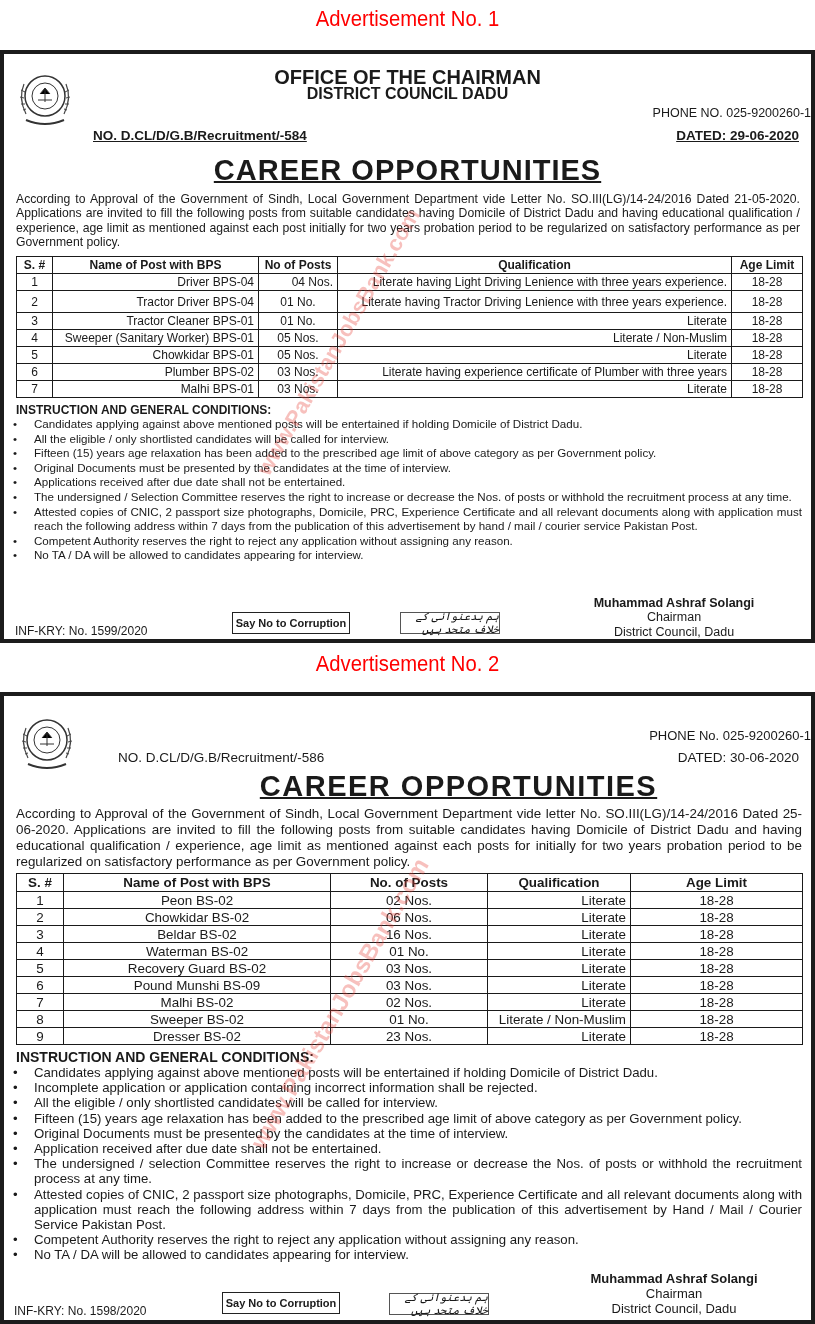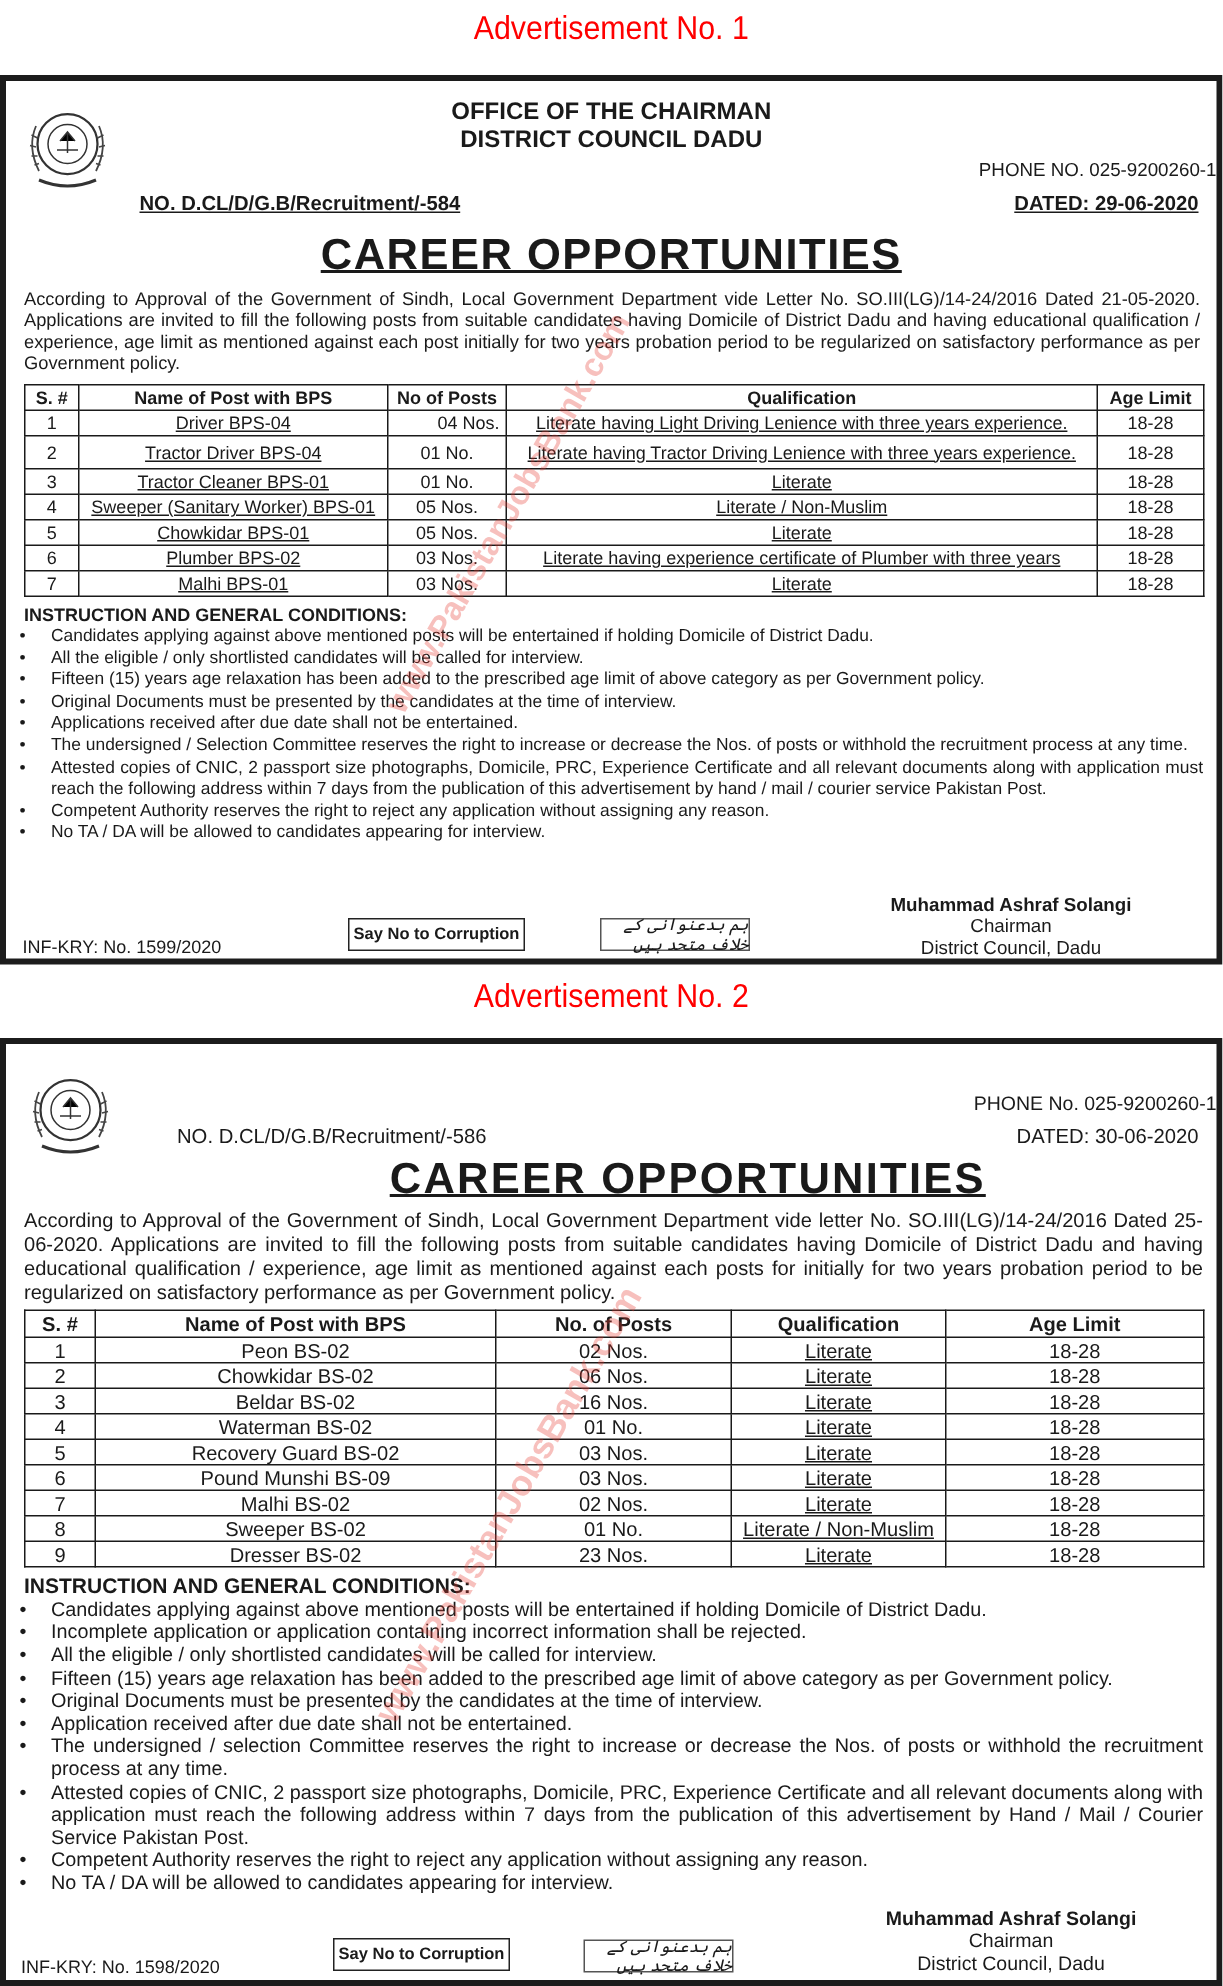--- a/index.html
+++ b/index.html
@@ -30,21 +30,21 @@
   .intro { position: absolute; text-align: justify; line-height: 1.18; }
 
   table.posts {
     position: absolute; border-collapse: collapse; table-layout: fixed;
   }
   table.posts th, table.posts td {
     border: 1.5px solid #1a1a1a; padding: 0 4px; white-space: nowrap; overflow: hidden;
   }
   table.posts th { font-weight: bold; text-align: center; }
   .c { text-align: center; }
-  .l { text-align: center; text-decoration: underline; }
+  .l { text-align: right; }
   .r { text-align: right; }
 
   .cond-title { position: absolute; font-weight: bold; }
   ul.conds { position: absolute; list-style: none; }
   ul.conds li { position: relative; padding-left: 24px; text-align: justify; }
   ul.conds li::before { content: "•"; position: absolute; left: 3px; top: 0; }
 
   .inf { position: absolute; font-size: 12px; }
   .say-no {
     position: absolute; border: 1.5px solid #222; font-weight: bold; font-size: 11px;
@@ -73,21 +73,21 @@
     <circle cx="31" cy="30" r="20" fill="none" stroke="#333" stroke-width="1.5"></circle>
     <circle cx="31" cy="30" r="13" fill="none" stroke="#333" stroke-width="1"></circle>
     <path d="M10 18 Q4 32 12 48" fill="none" stroke="#444" stroke-width="1.2"></path>
     <path d="M52 18 Q58 32 50 48" fill="none" stroke="#444" stroke-width="1.2"></path>
     <path d="M7 24 l4 2 M6 31 l4 1 M7 38 l4 0 M9 44 l3 -1" stroke="#444" stroke-width="1"></path>
     <path d="M55 24 l-4 2 M56 31 l-4 1 M55 38 l-4 0 M53 44 l-3 -1" stroke="#444" stroke-width="1"></path>
     <path d="M24 34 h14 M26 28 l5 -6 l5 6 M31 22 v14" stroke="#333" stroke-width="1"></path>
     <path d="M12 54 Q31 62 50 54" fill="none" stroke="#333" stroke-width="2"></path>
   </svg>
 
-  <div class="hdr-title" style="top:12px; font-size:16px;">OFFICE OF THE CHAIRMAN</div>
+  <div class="hdr-title" style="top:12px; font-size:20px;">OFFICE OF THE CHAIRMAN</div>
   <div class="hdr-title" style="top:31px; font-size:16px;">DISTRICT COUNCIL DADU</div>
   <div class="hdr-phone" style="top:52px; font-size:12.5px;">PHONE NO. 025-9200260-1</div>
 
   <div class="refno" style="left:89px; top:74px;">NO. D.CL/D/G.B/Recruitment/-584</div>
   <div class="dated" style="right:12px; top:74px;">DATED: 29-06-2020</div>
 
   <div class="career" style="top:100px; font-size:29px;">CAREER OPPORTUNITIES</div>
 
   <div class="intro" style="left:12px; top:138px; width:784px; font-size:12.2px;">According to Approval of the Government of Sindh, Local Government Department vide Letter No. SO.III(LG)/14-24/2016 Dated 21-05-2020. Applications are invited to fill the following posts from suitable candidates having Domicile of District Dadu and having educational qualification / experience, age limit as mentioned against each post initially for two years probation period to be regularized on satisfactory performance as per Government policy.</div>
 

